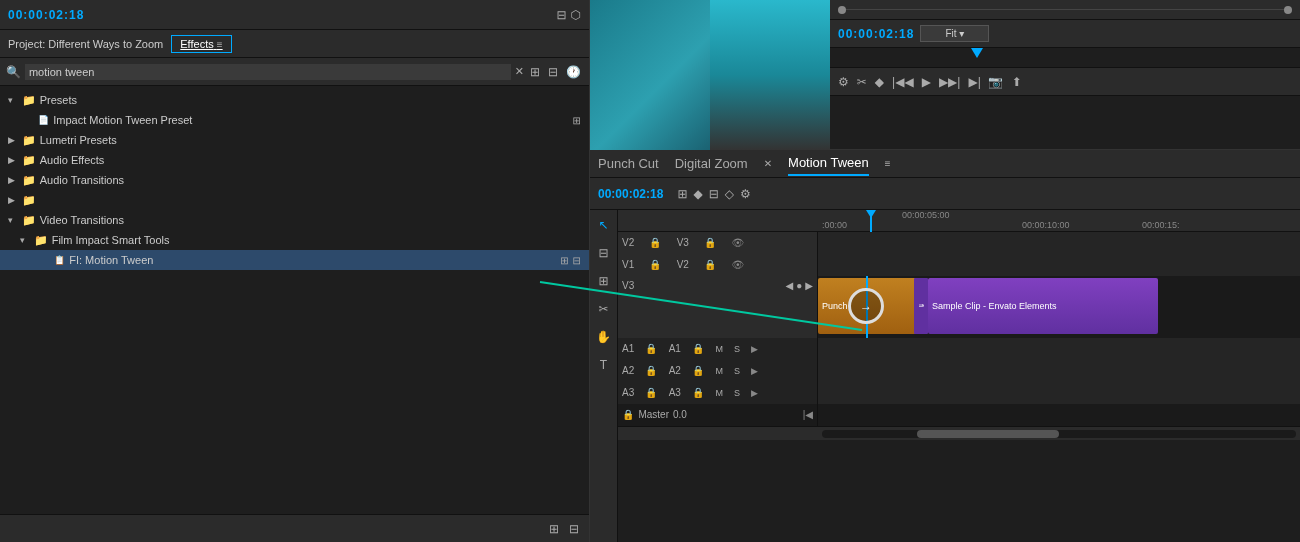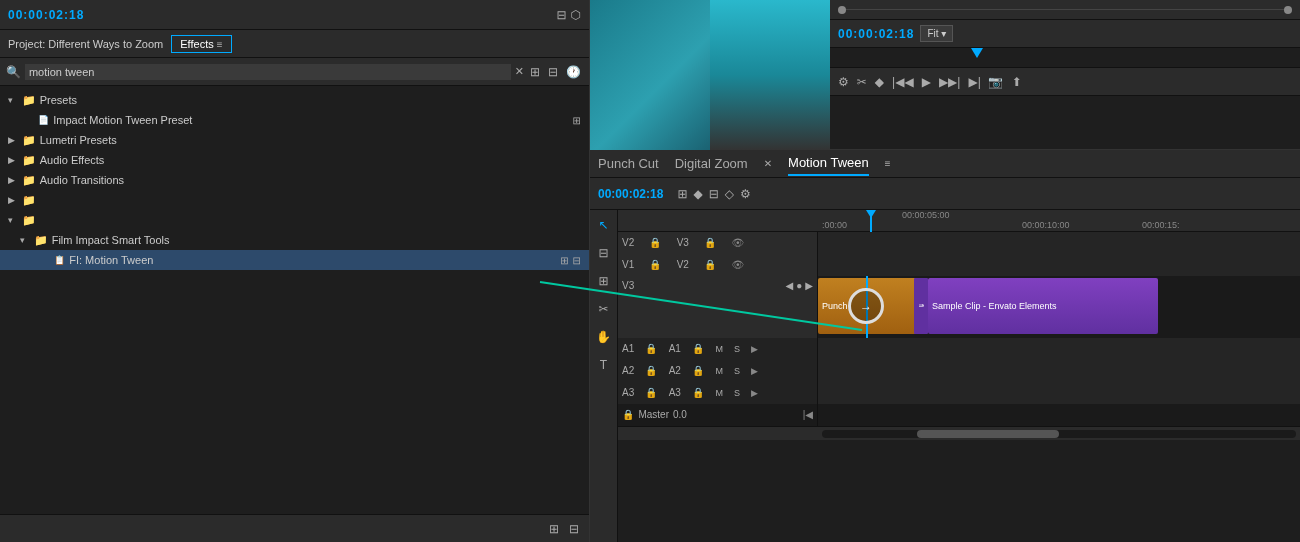--- a/index.html
+++ b/index.html
@@ -65,20 +65,21 @@
     .panel-tab {
       color: #ccc;
       font-size: 11px;
       cursor: pointer;
     }
 
     .panel-tab.active {
       border: 1px solid #00aaff;
       padding: 2px 8px;
       color: #fff;
+      text-decoration: underline;
     }
 
     .panel-tab-icon {
       color: #aaa;
       font-size: 10px;
     }
 
     
     .search-bar {
       height: 28px;
@@ -212,21 +213,21 @@
       right: 0; top: 0;
       width: 120px; height: 150px;
       background: linear-gradient(180deg, #2ab8cc 0%, #1a8898 50%, #333 100%);
     }
 
     .preview-fit-btn {
       background: #3a3a3a;
       border: 1px solid #555;
       color: #ccc;
       font-size: 10px;
-      padding: 2px 6px;
+      padding: 2px 24px;
       cursor: pointer;
     }
 
     .preview-chevron { color: #ccc; font-size: 10px; }
 
     
     .timeline-area {
       flex: 1;
       background: #1e1e1e;
       display: flex;
@@ -516,20 +517,21 @@
     </div>
 
     <div class="tree-item tree-indent-0">
       <span class="chevron">▶</span>
       <span class="folder-icon">📁</span>
     </div>
 
     <div class="tree-item tree-indent-0">
       <span class="chevron">▾</span>
       <span class="folder-icon">📁</span>
+      <span class="item-label">Video Transitions</span>
     </div>
 
     <div class="tree-item tree-indent-1">
       <span class="chevron">▾</span>
       <span class="folder-icon-blue">📁</span>
       <span class="item-label">Film Impact Smart Tools</span>
     </div>
 
     <div class="tree-item tree-indent-2 selected">
       <span class="chevron"> </span>

